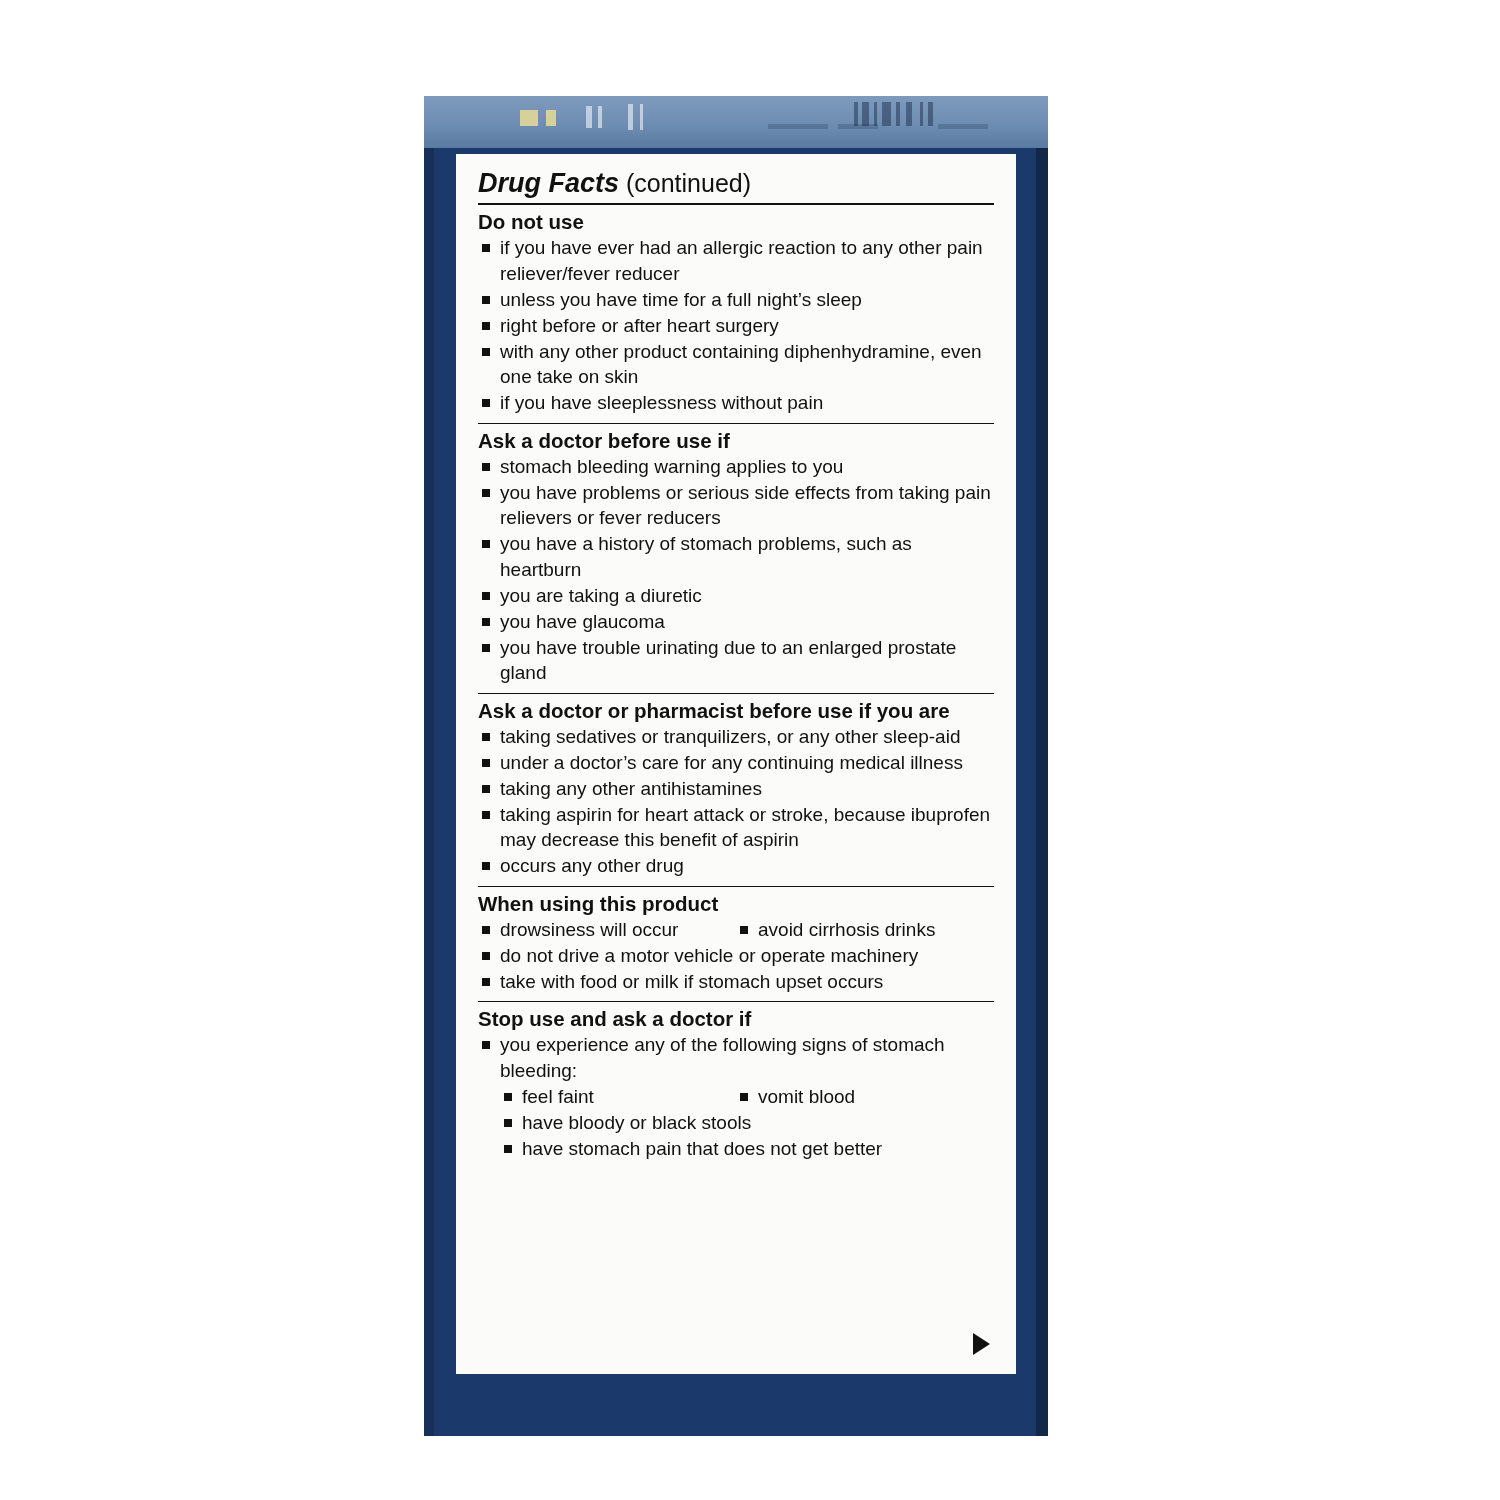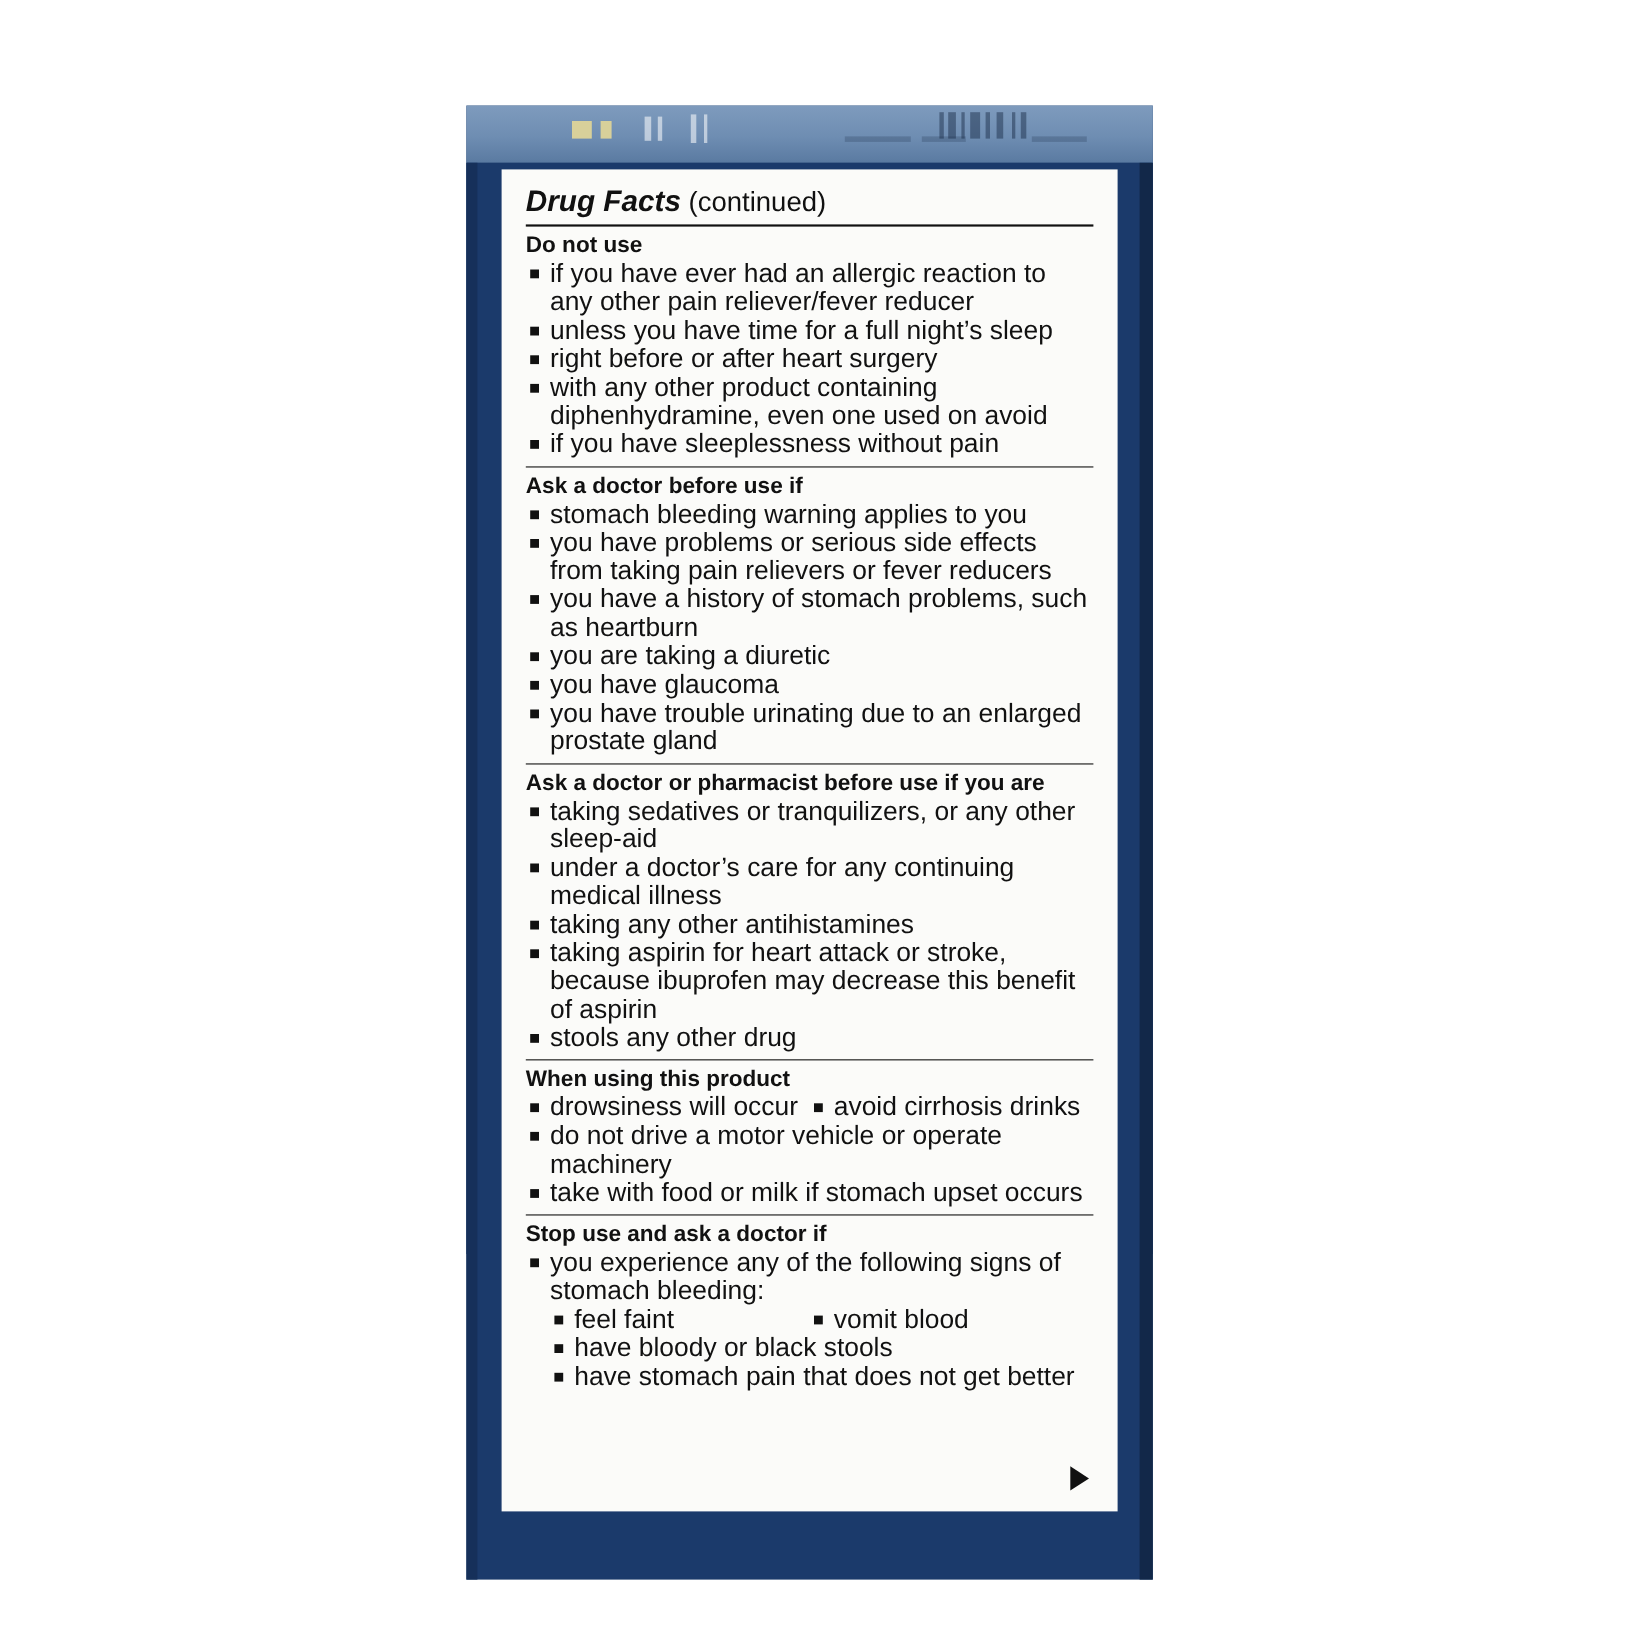--- a/index.html
+++ b/index.html
@@ -120,21 +120,21 @@
   }
 
   ul.bl {
     list-style: none;
     margin: 0;
     padding: 0;
   }
   ul.bl > li {
     position: relative;
     padding-left: 22px;
-    font-size: 24px;
+    font-size: 19px;
     line-height: 25.5px;
     margin: 0 0 0.5px 0;
   }
   ul.bl > li::before {
     content: "";
     position: absolute;
     left: 4px;
     top: 9px;
     width: 8px;
     height: 8px;
@@ -202,21 +202,21 @@
       <span class="bold-ital">Drug Facts</span>
       <span class="cont">(continued)</span>
     </div>
     <div class="rule"></div>
 
     <div class="sec-head">Do not use</div>
     <ul class="bl">
       <li>if you have ever had an allergic reaction to any other pain reliever/fever reducer</li>
       <li>unless you have time for a full night’s sleep</li>
       <li>right before or after heart surgery</li>
-      <li>with any other product containing diphenhydramine, even one used on avoid</li>
+      <li>with any other product containing diphenhydramine, even one take on skin</li>
       <li>if you have sleeplessness without pain</li>
     </ul>
 
     <div class="rule thin"></div>
 
     <div class="sec-head">Ask a doctor before use if</div>
     <ul class="bl">
       <li>stomach bleeding warning applies to you</li>
       <li>you have problems or serious side effects from taking pain relievers or fever reducers</li>
       <li>you have a history of stomach problems, such as heartburn</li>
@@ -226,21 +226,21 @@
     </ul>
 
     <div class="rule thin"></div>
 
     <div class="sec-head">Ask a doctor or pharmacist before use if you are</div>
     <ul class="bl">
       <li>taking sedatives or tranquilizers, or any other sleep-aid</li>
       <li>under a doctor’s care for any continuing medical illness</li>
       <li>taking any other antihistamines</li>
       <li>taking aspirin for heart attack or stroke, because ibuprofen may decrease this benefit of aspirin</li>
-      <li>stools any other drug</li>
+      <li>occurs any other drug</li>
     </ul>
 
     <div class="rule thin"></div>
 
     <div class="sec-head">When using this product</div>
     <div class="inline-pair">
       <ul class="bl c1">
         <li>drowsiness will occur</li>
       </ul>
       <ul class="bl c2">

